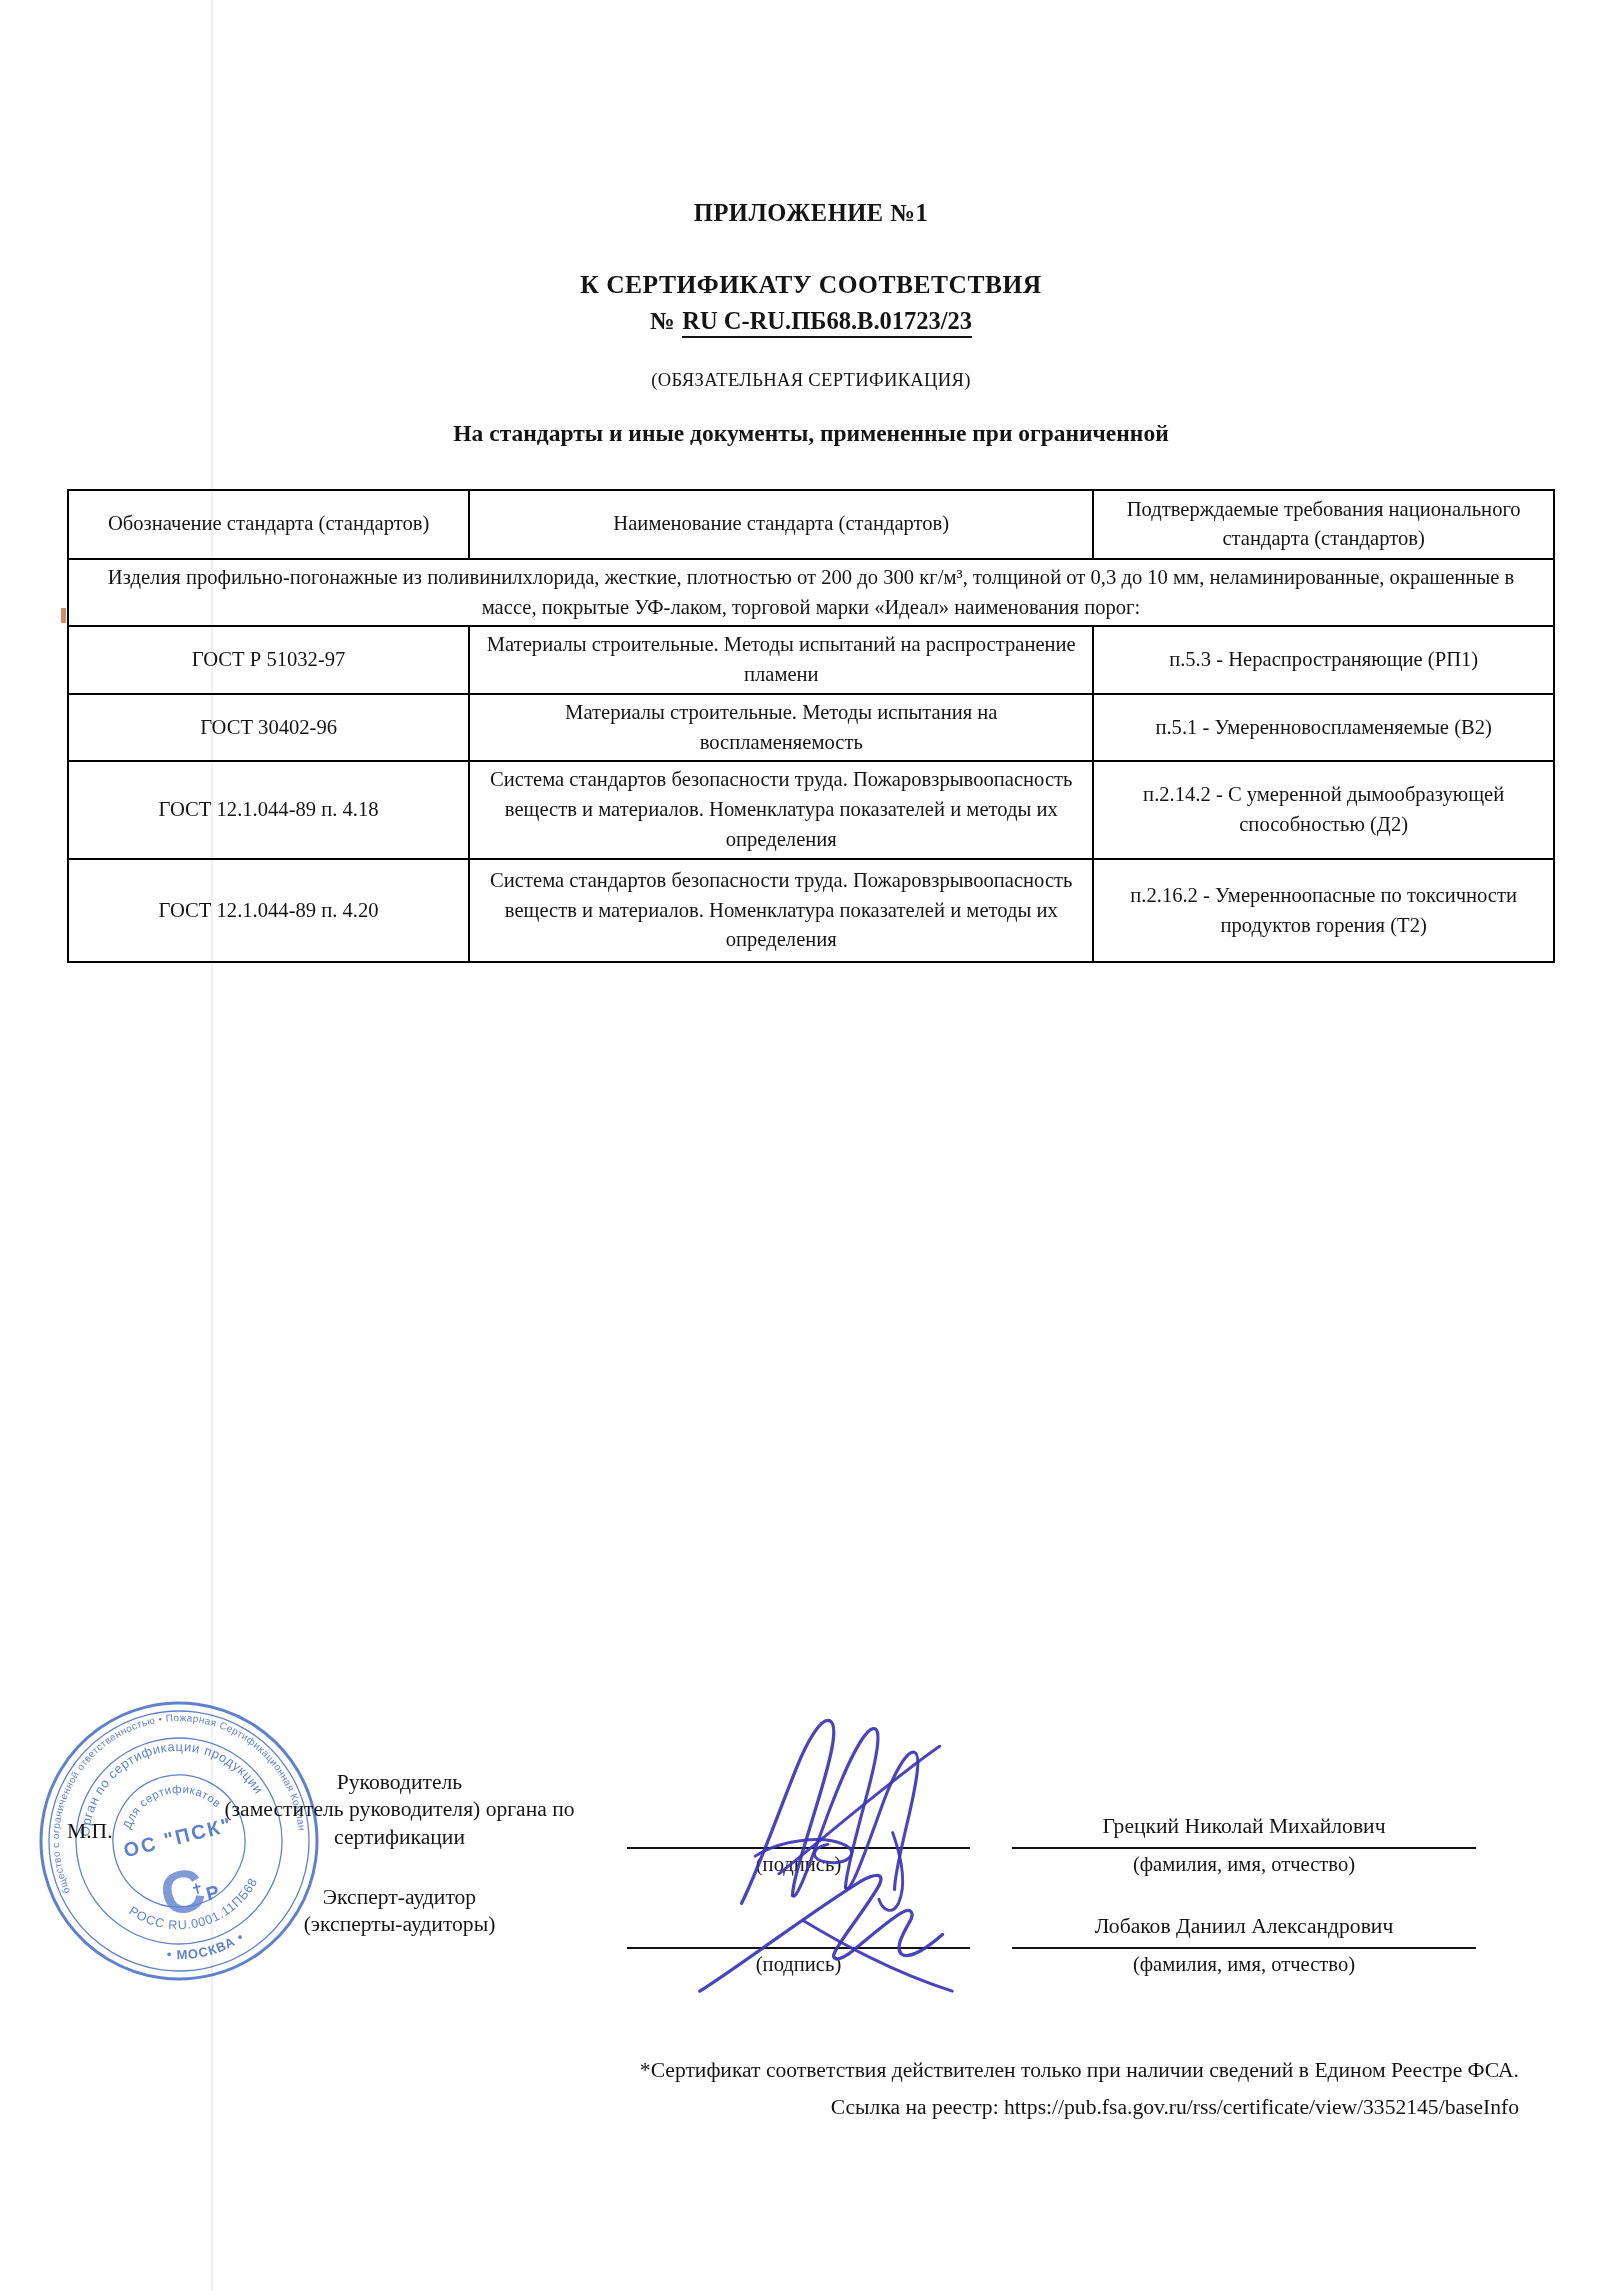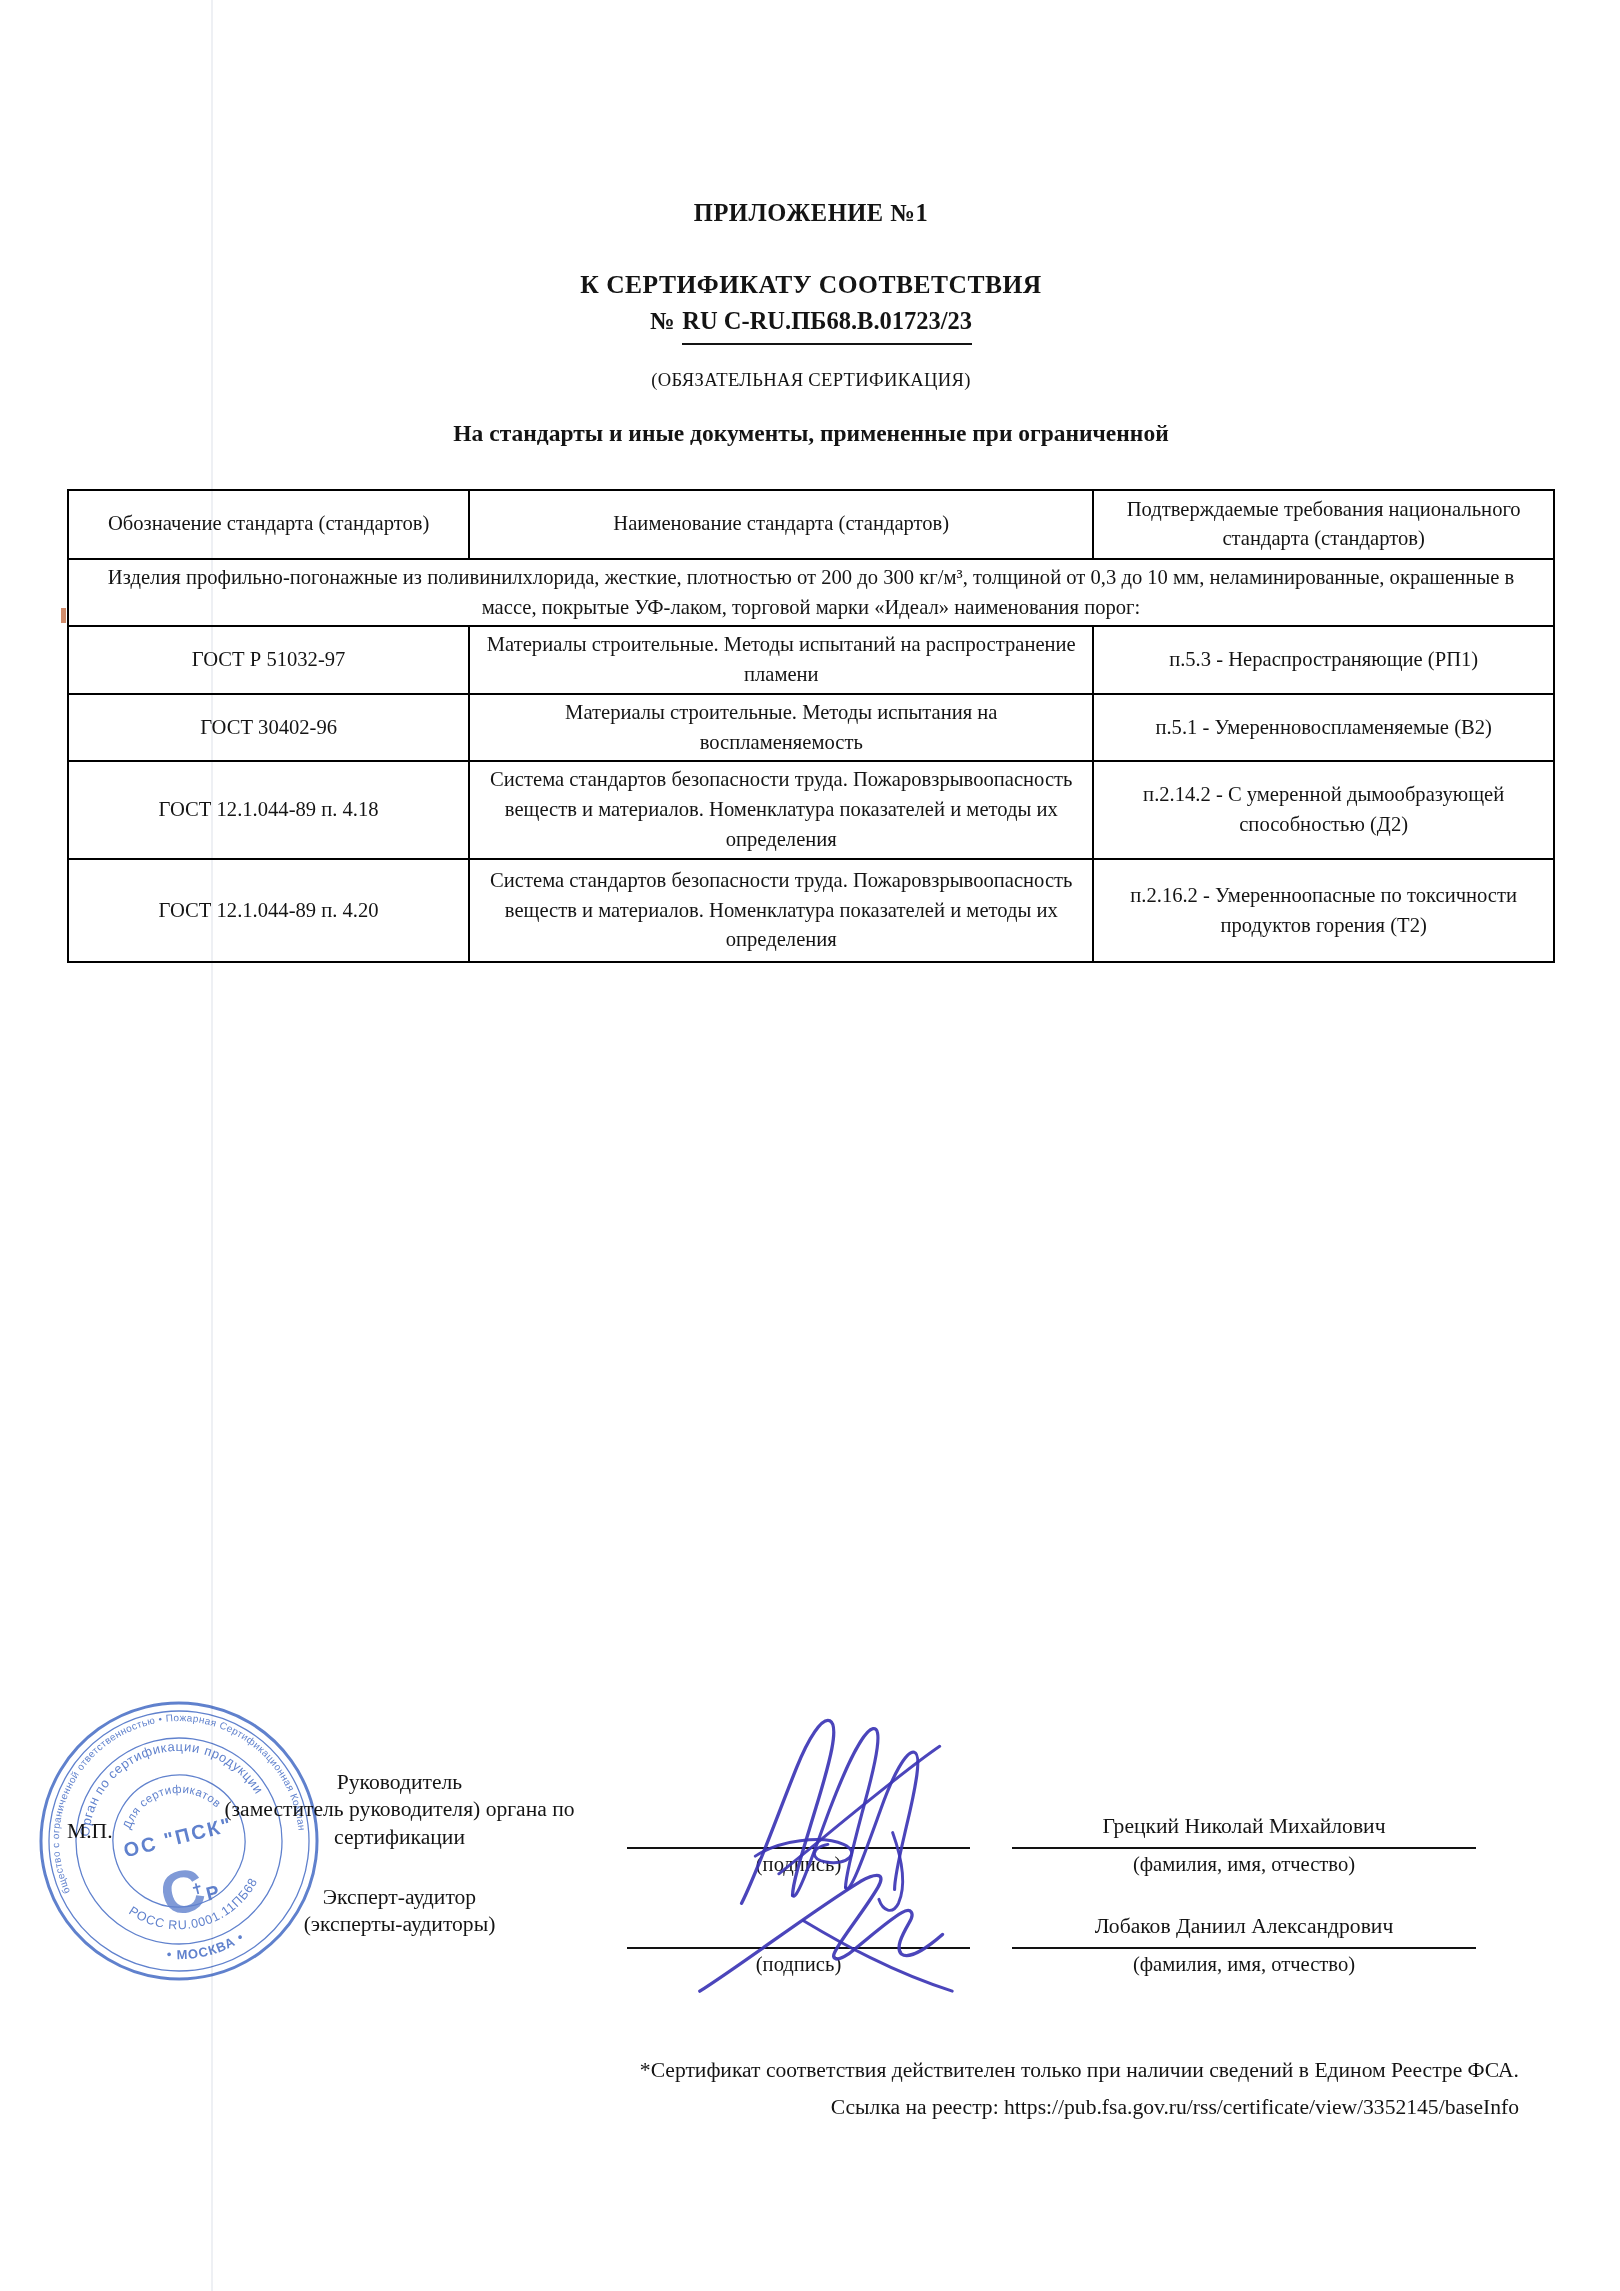--- a/index.html
+++ b/index.html
@@ -14,21 +14,21 @@
   }
   
   .scan-line{position:absolute;left:211px;top:0;width:2px;height:2292px;background:#eef0f4;}
   .scan-mark{position:absolute;left:61px;top:608px;width:4.9px;height:14.7px;background:#c0653a;opacity:.75;}
 
   
   .hline{position:absolute;left:67px;width:1488px;text-align:center;}
   .t1{top:199px;font-size:24.5px;font-weight:bold;letter-spacing:0.5px;}
   .t2{top:270px;font-size:25.5px;font-weight:bold;letter-spacing:0.5px;}
   .t3{top:307px;font-size:24.5px;font-weight:bold;}
-  .t3 .num{border-bottom:2.9px solid #141414;padding-bottom:9px;margin-left:7.8px;}
+  .t3 .num{border-bottom:2.9px solid #141414;padding-bottom:2px;margin-left:7.8px;}
   .t4{top:369px;font-size:18.6px;letter-spacing:0.3px;}
   .t5{top:420px;font-size:23.5px;font-weight:bold;}
 
   
   table.standards{
     position:absolute;left:67px;top:489px;width:1488px;
     border-collapse:collapse;table-layout:fixed;
     font-size:20.6px;line-height:1.45;
     border:2.9px solid #000;
   }

